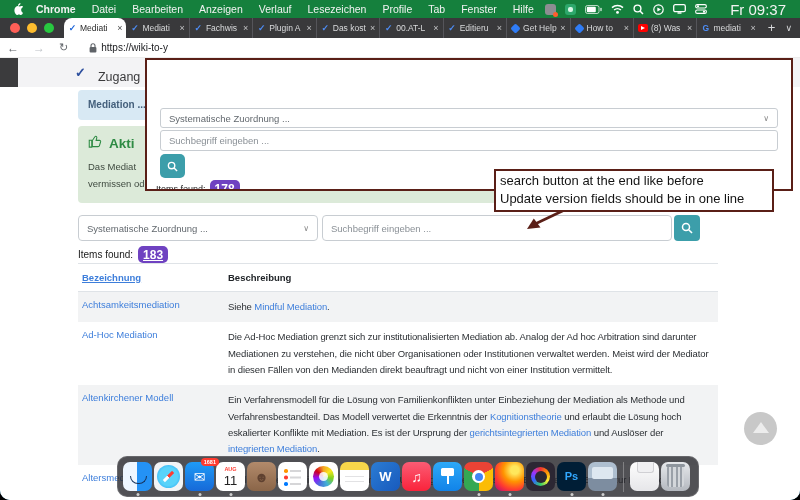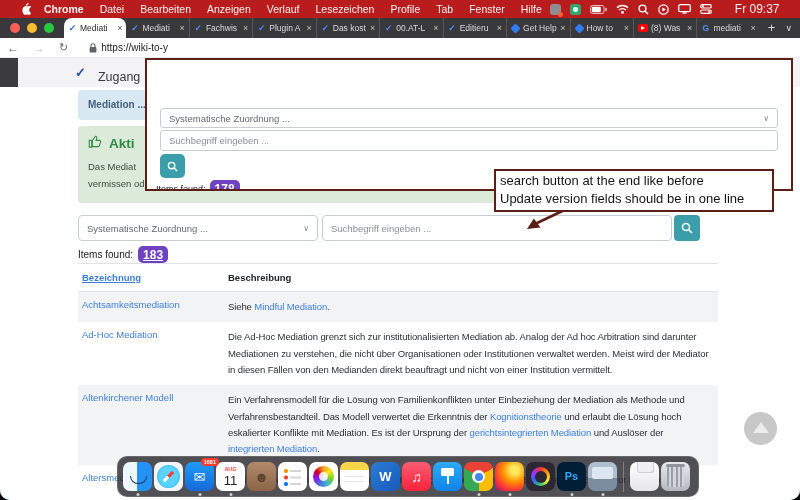--- a/index.html
+++ b/index.html
@@ -1,34 +1,34 @@
 <!DOCTYPE html>
 <html><head>
 <meta charset="utf-8">
 <style>
   * { margin:0; padding:0; box-sizing:border-box; }
   html,body { width:800px; height:500px; overflow:hidden; background:#000;
               font-family:"Liberation Sans", sans-serif; }
 
   
   .menubar { position:absolute; left:0; top:0; width:800px; height:18px;
-    background:#b91c1c; display:flex; align-items:center; color:#f2f2f2;
-    font-size:10.5px; z-index:200; padding:0 22px; }
+    background:#15803d; display:flex; align-items:center; color:#f2f2f2;
+    font-size:10.5px; z-index:200; padding:0 14px; }
   .apple { width:10px; height:12px; margin-right:4px; display:inline-flex; }
   .mitem { padding:0 8px; white-space:nowrap; }
   .mitem.bold { font-weight:bold; }
   .mb-right { margin-left:auto; display:flex; align-items:center; gap:9px; }
   .sticon { display:inline-flex; align-items:center; }
   .st-appdot { width:11px; height:11px; border-radius:3px; background:#8d8d92; position:relative; }
   .st-appdot::after { content:""; position:absolute; right:-2px; bottom:-2px; width:5px; height:5px;
     border-radius:50%; background:#ff5d2e; }
   .st-greenapp { width:11px; height:11px; border-radius:3px; background:#2ea86c; position:relative; }
   .st-greenapp::after { content:""; position:absolute; left:3px; top:3px; width:5px; height:5px;
     border-radius:2px; background:#d9f5e5; }
-  .clock { font-size:12px; margin-left:14px; white-space:nowrap; }
+  .clock { font-size:15px; margin-left:14px; white-space:nowrap; }
 
   
   .window { position:absolute; left:0; top:18px; width:800px; height:482px;
     background:#7dd3fc; border-radius:0 0 10px 10px; overflow:hidden; z-index:10; }
 
   
   .tabstrip { position:absolute; left:0; top:0; width:800px; height:20px; background:#39393b;
     display:flex; align-items:flex-end; }
   .lights { display:flex; gap:7px; align-items:center; padding:0 10px 5px 10px; }
   .light { width:10px; height:10px; border-radius:50%; }

